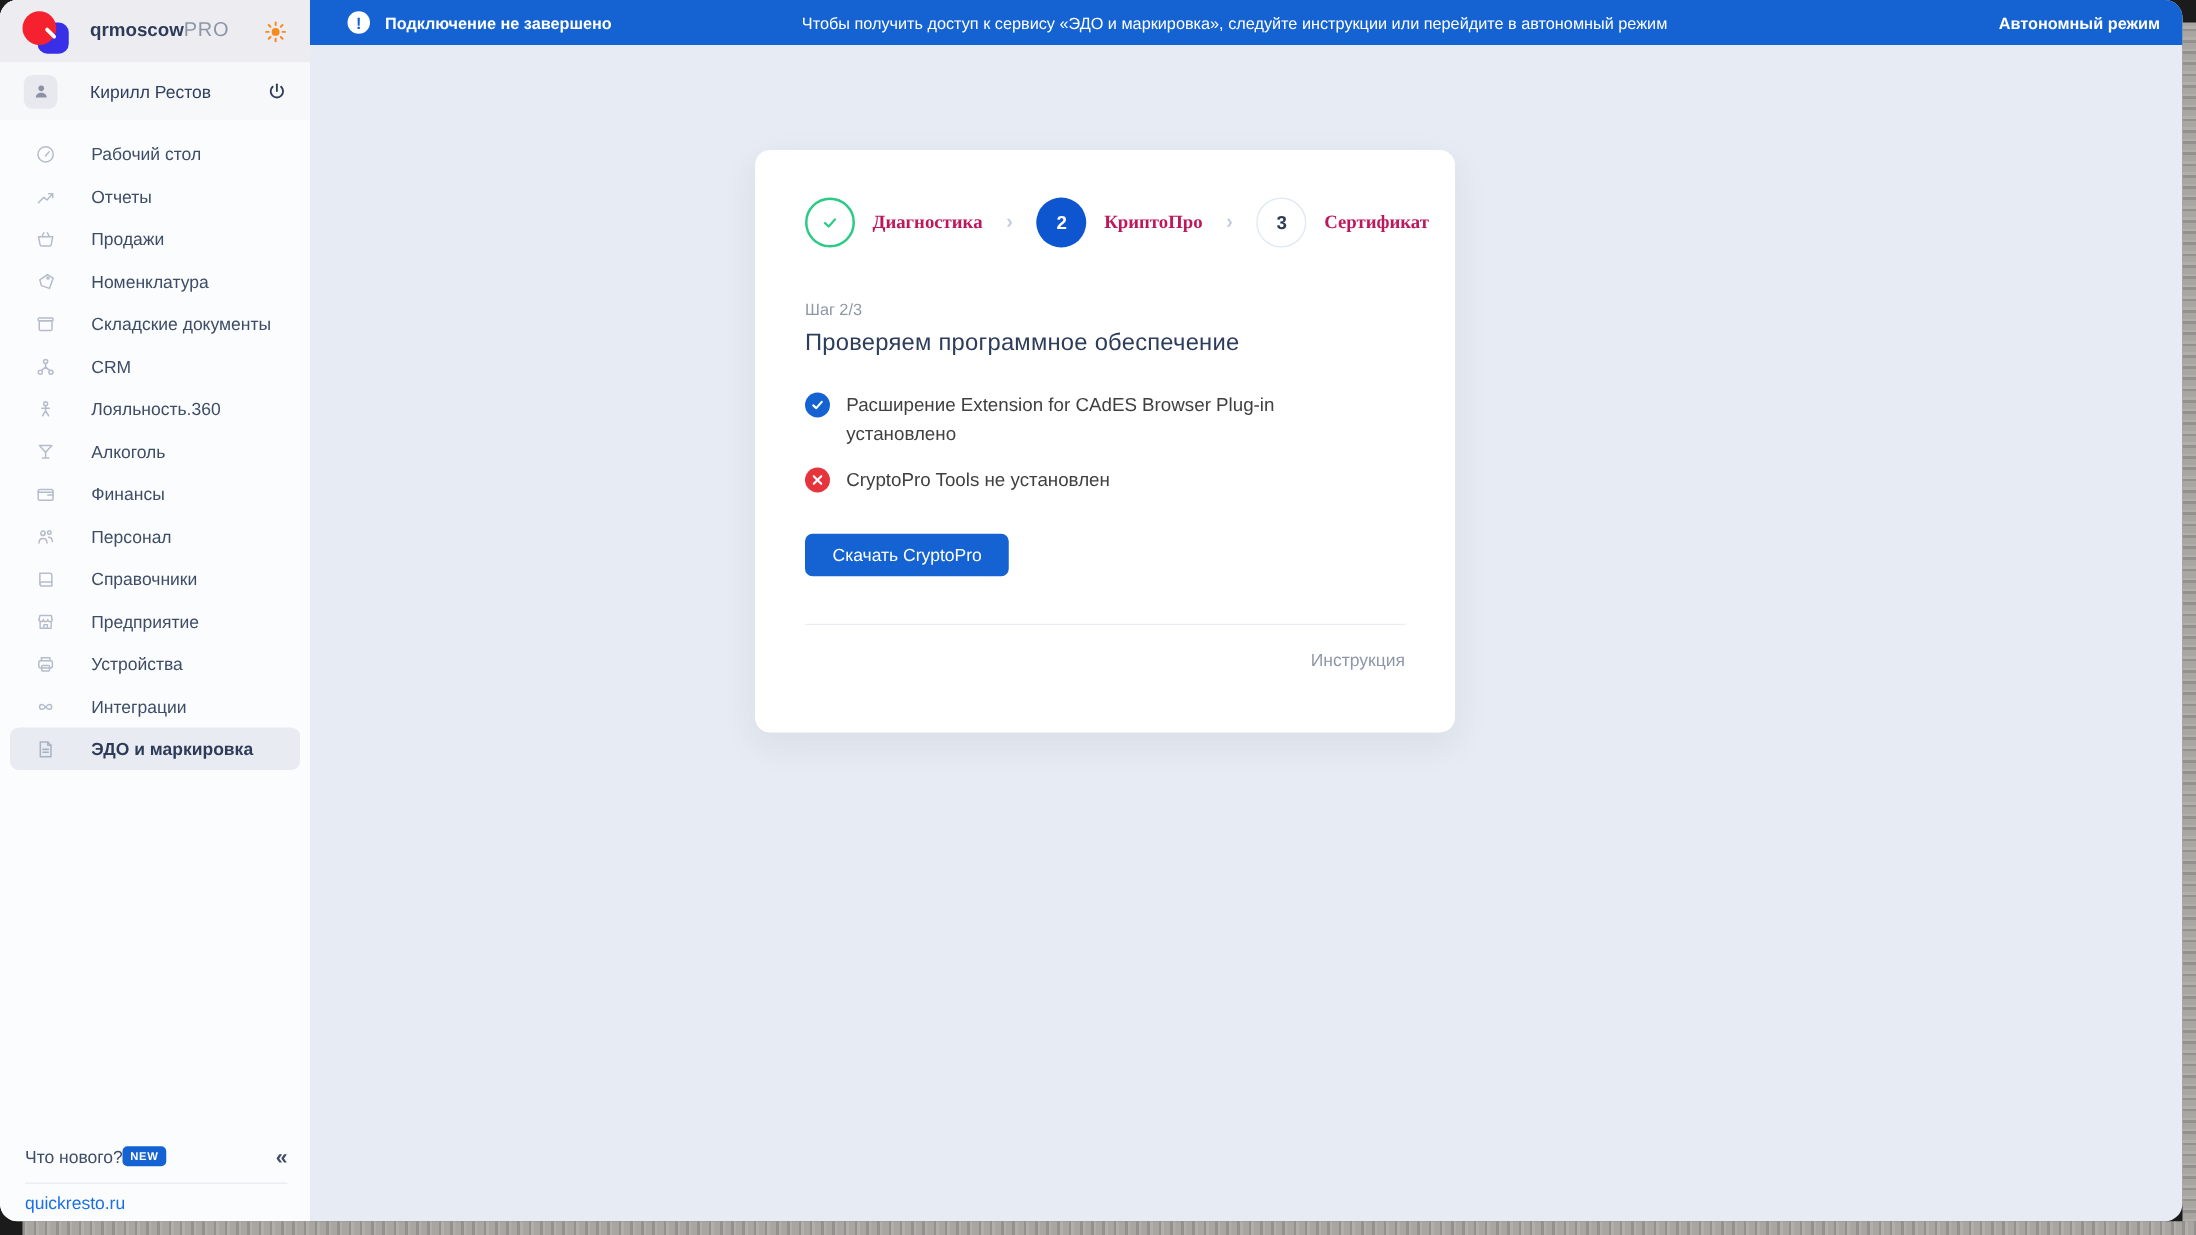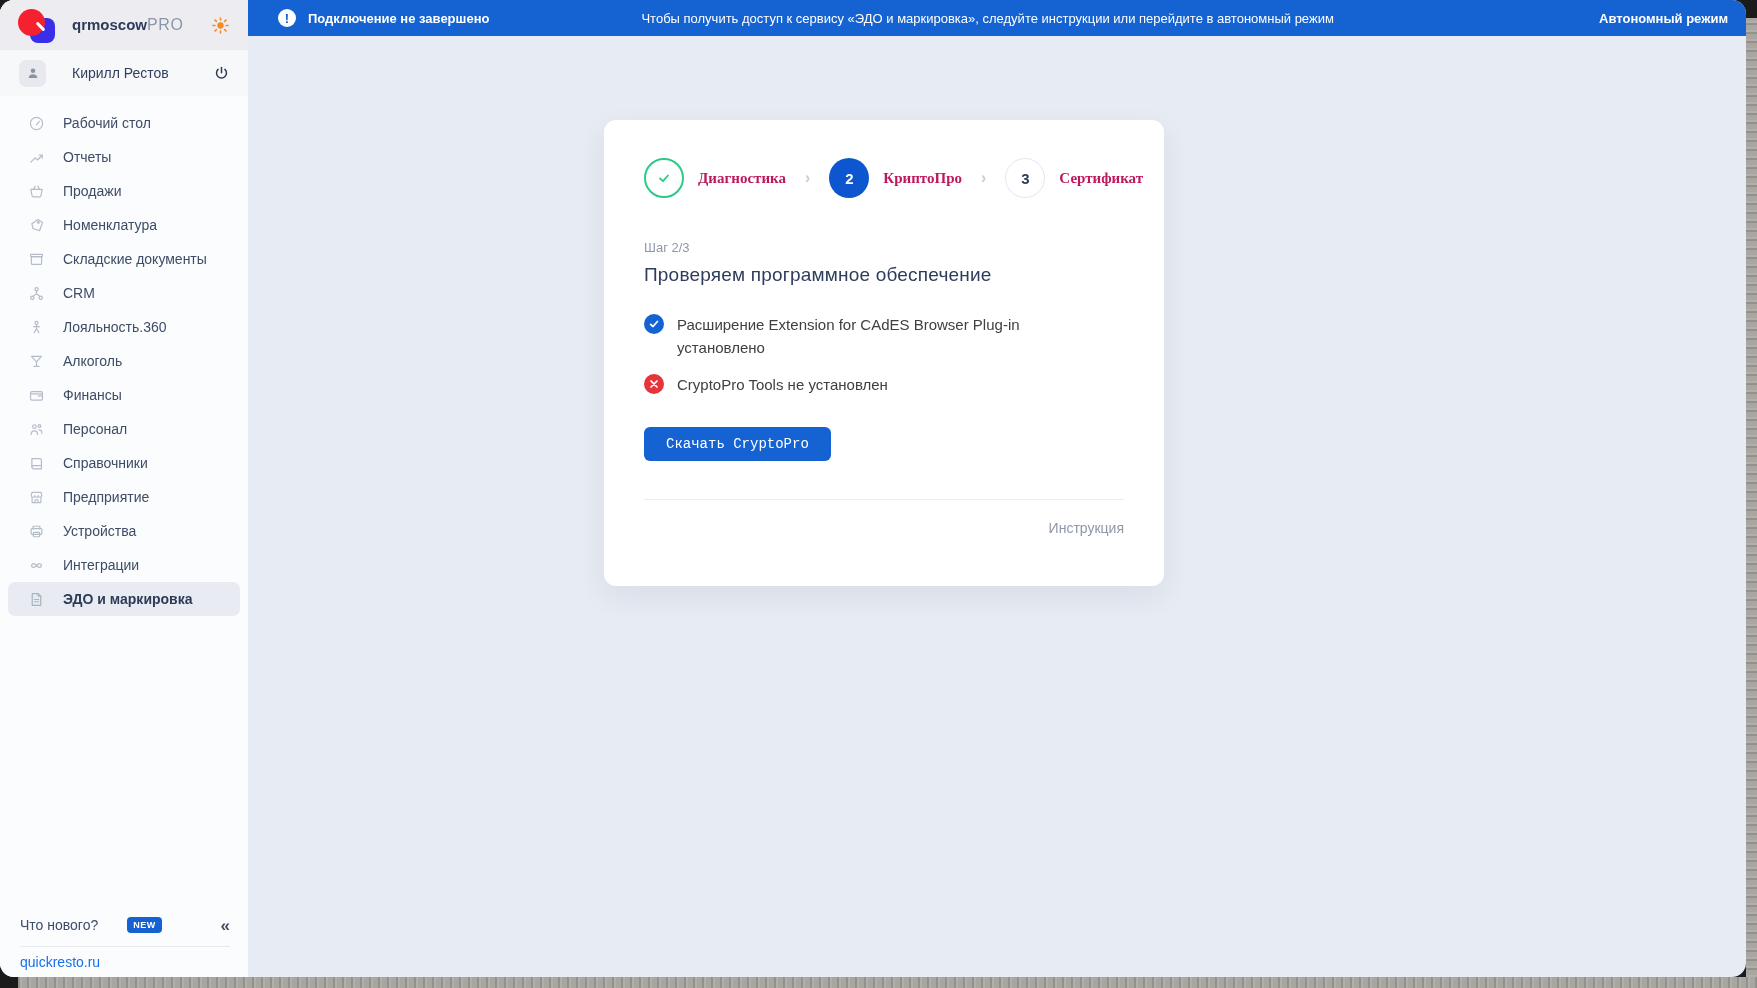--- a/index.html
+++ b/index.html
@@ -31,29 +31,29 @@
   .org-name{font-size:15px;font-weight:bold;color:#2e3b58;}
   .org-plan{font-size:16px;color:#8d96a7;letter-spacing:.6px;}
   .icon-btn{margin-left:auto;display:flex;align-items:center;justify-content:center;cursor:pointer;background:none;border:none;padding:0;}
 
   .sb-user{height:46px;display:flex;align-items:center;padding:0 18px 0 19px;gap:26px;background:#f7f8fa;flex-shrink:0;cursor:pointer;}
   .avatar{width:27px;height:27px;border-radius:7px;background:#e7e9ee;display:flex;align-items:center;justify-content:center;flex-shrink:0;}
   .user-name{font-size:14px;color:#31405f;}
   .sb-user .icon-btn{margin-left:auto;}
 
   .sb-nav{padding-top:10px;}
-  .nav-item{height:34px;display:flex;align-items:center;margin:0 8px;padding:0 8px 0 20px;gap:18px;
+  .nav-item{height:34px;display:flex;align-items:center;margin:0 8px;padding:0 8px 0 20px;gap:28px;
     font-size:14px;color:#3e4c66;border-radius:7px;cursor:pointer;white-space:nowrap;}
   .nav-item svg{color:#b5bdca;flex-shrink:0;}
   .nav-item.active{background:#e8ecf2;font-weight:bold;color:#2e3b58;}
   .nav-item.active svg{color:#a9b2c1;}
 
   .sb-spacer{flex:1;}
   .sb-footer{padding:0 18px 0 20px;}
-  .wn-row{height:34px;display:flex;align-items:center;gap:29px;font-size:14px;color:#3e4c66;cursor:pointer;}
+  .wn-row{height:34px;display:flex;align-items:center;gap:0;font-size:14px;color:#3e4c66;cursor:pointer;}
   .new-badge{background:#1563d2;color:#fff;font-size:9px;font-weight:bold;padding:3px 6px;border-radius:4px;letter-spacing:.5px;}
   .collapse{margin-left:auto;font-size:17px;font-weight:bold;color:#3e4c66;cursor:pointer;line-height:1;}
   .sb-divider{border-top:1px solid #e7e9ee;margin:4px 0 0;}
   .site-row{height:30px;display:flex;align-items:center;font-size:14px;color:#1a6fe8;cursor:pointer;}
 
   
   .main{flex:1;display:flex;flex-direction:column;min-width:0;}
   .banner{height:36px;flex-shrink:0;background:#1563d2;color:#fff;display:flex;align-items:center;
     padding:0 18px 0 30px;font-size:13px;gap:12px;}
   .alert-ic{width:18px;height:18px;border-radius:50%;background:#fff;color:#1563d2;display:flex;
@@ -78,21 +78,21 @@
 
   .step-indicator{margin-top:42px;font-size:13px;color:#8e97a8;}
   .card-title{margin-top:9px;font-size:19px;font-weight:500;color:#2e3d5c;letter-spacing:.2px;}
   .checks{margin-top:27px;display:flex;flex-direction:column;gap:14px;}
   .check{display:flex;gap:13px;font-size:15px;line-height:23px;color:#404040;}
   .check-ic{width:20px;height:20px;border-radius:50%;flex-shrink:0;display:flex;align-items:center;justify-content:center;margin-top:1px;}
   .check-ic.ok{background:#1563d2;}
   .check-ic.fail{background:#e5343c;}
 
   .dl-btn{margin-top:31px;height:34px;padding:0 22px;background:#1563d2;color:#fff;border:none;
-    border-radius:6px;font-size:14px;font-family:Liberation Mono, monospace;cursor:pointer;display:inline-flex;align-items:center;}
+    border-radius:6px;font-size:14px;font-family:Liberation Sans, sans-serif;cursor:pointer;display:inline-flex;align-items:center;}
   .card-divider{margin-top:38px;border-top:1px solid #eaeef4;}
   .instruction{margin-top:20px;text-align:right;font-size:14px;color:#8e97a8;cursor:pointer;}
 </style>
 </head>
 <body>
 
 <div class="strip right"></div>
 <div class="strip bottom"></div>
 
 <div class="app">

